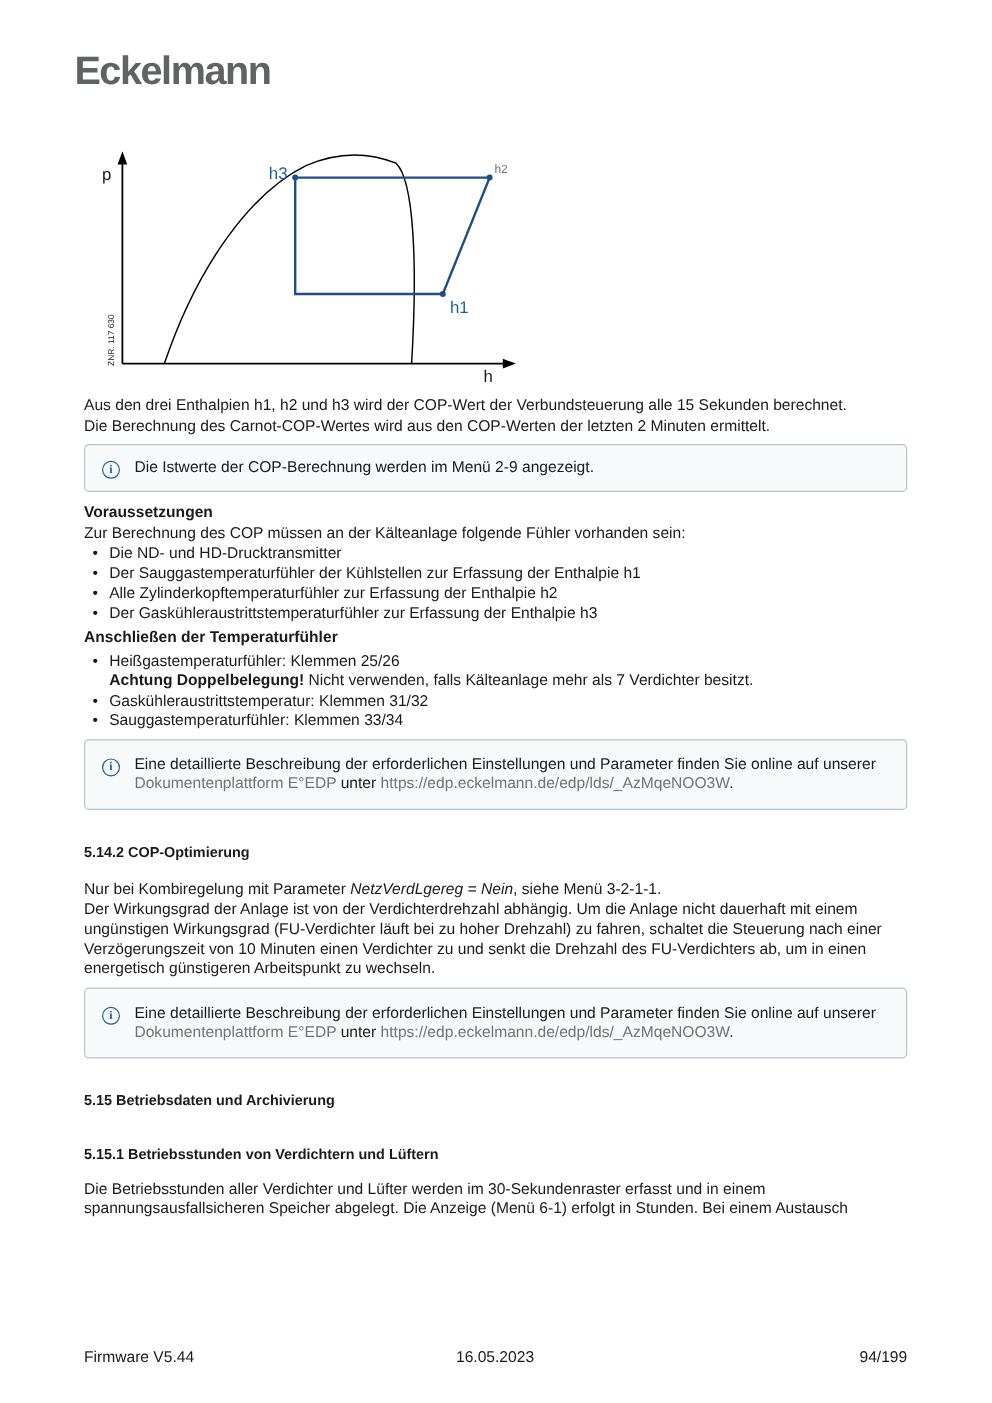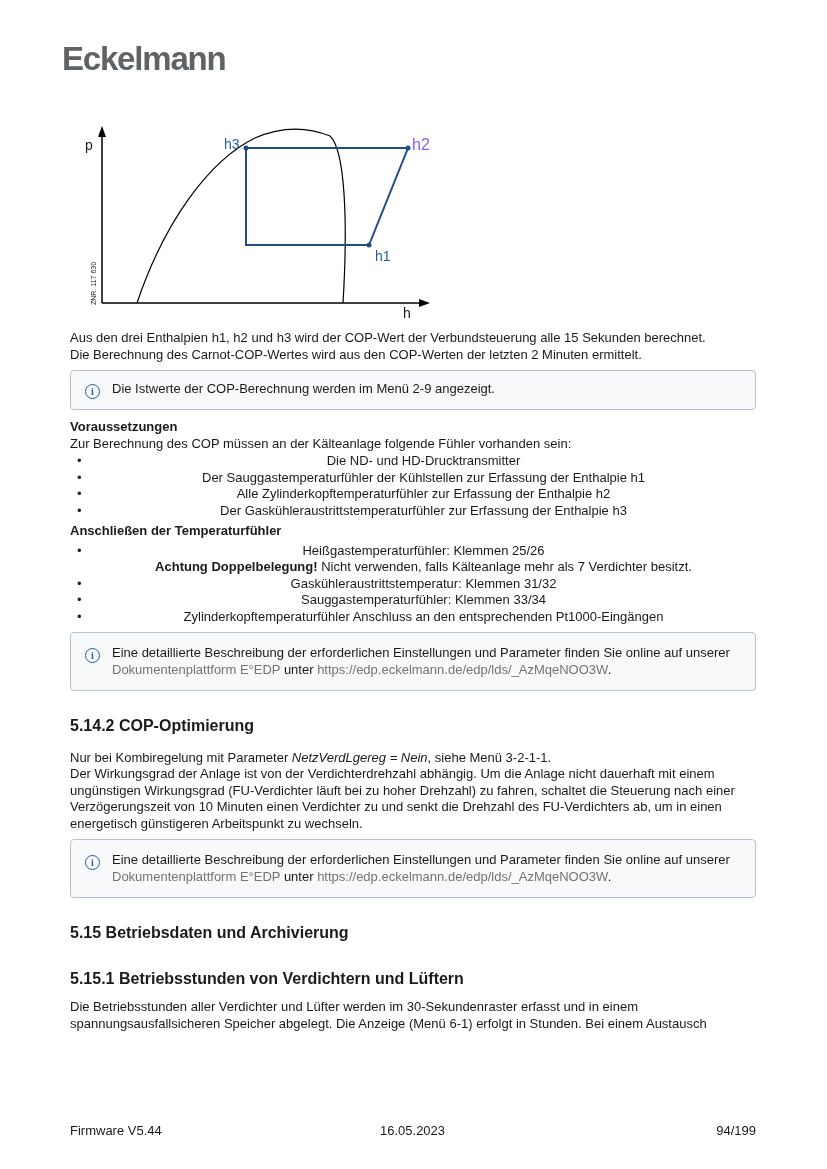--- a/index.html
+++ b/index.html
@@ -21,24 +21,24 @@
     padding: 8px 12px 8px 14px; display: flex; align-items: flex-start;
   }
   .info-icon {
     flex: 0 0 auto; width: 13px; height: 13px; border: 1.5px solid #1f5e9c; border-radius: 50%;
     color: #1f5e9c; font-size: 10px; font-weight: bold; line-height: 13px; text-align: center;
     margin-right: 12px; margin-top: 3px; font-family: "Liberation Serif", serif;
   }
   .info-text { flex: 1; }
   a, .link { color: #737373; text-decoration: none; }
   .subhead { font-weight: bold; }
-  ul { margin: 0; padding-left: 0; list-style: none; text-align: center; }
+  ul { margin: 0; padding-left: 0; list-style: none; }
   ul li { position: relative; padding-left: 21px; }
   ul li::before { content: "\2022"; position: absolute; left: 7px; top: 0; }
-  h3 { font-size: 16px; font-weight: bold; margin: 0; }
+  h3 { font-size: 12px; font-weight: bold; margin: 0; }
   .footer {
     position: absolute; left: 70px; top: 1123px; width: 686px; font-size: 13px;
     display: flex; justify-content: space-between;
   }
   .footer .mid { position: absolute; left: 310px; }
 </style>
 </head>
 <body>
 
 <div class="logo">Eckelmann</div>
@@ -54,21 +54,21 @@
     <path d="M137,303 C165,220 210,160 255,138 C285,125 310,128 330,136 C345,150 348,220 343,303" fill="none" stroke="#000" stroke-width="1.2"></path>
 
     <polyline points="246,148 408,148 369,245 246,245 246,148" fill="none" stroke="#1f4e85" stroke-width="2"></polyline>
     <circle cx="246" cy="148" r="2.5" fill="#1f4e85"></circle>
     <circle cx="408" cy="148" r="2.5" fill="#1f4e85"></circle>
     <circle cx="369" cy="245" r="2.5" fill="#1f4e85"></circle>
   </svg>
   <span style="position:absolute;left:15px;top:17px;font-size:14px;">p</span>
   <span style="position:absolute;left:333px;top:185px;font-size:14px;">h</span>
   <span style="position:absolute;left:154px;top:16px;font-size:14px;color:#1f5e9c;">h3</span>
-  <span style="position:absolute;left:342px;top:16px;font-size:16px;color:#8b5cf6;">h2</span>
+  <span style="position:absolute;left:342px;top:16px;font-size:10px;color:#737373;">h2</span>
   <span style="position:absolute;left:305px;top:128px;font-size:14px;color:#1f5e9c;text-align:right;">h1</span>
   <span style="position:absolute;left:-12px;top:150px;font-size:7px;transform:rotate(-90deg);transform-origin:left top;white-space:nowrap;display:block;width:60px;top:185px;left:20px;">ZNR. 117 630</span>
 </div>
 
 <div class="content">
   <p>Aus den drei Enthalpien h1, h2 und h3 wird der COP-Wert der Verbundsteuerung alle 15 Sekunden berechnet.</p>
   <p>Die Berechnung des Carnot-COP-Wertes wird aus den COP-Werten der letzten 2 Minuten ermittelt.</p>
 
   <div class="info-box" style="margin-top:7px;padding-top:10px;padding-bottom:10px;">
     <span class="info-icon">i</span>
@@ -85,21 +85,20 @@
   </ul>
 
   <p class="subhead" style="margin-top:4px;">Anschließen der Temperaturfühler</p>
   <ul style="margin-top:3px;">
     <li>
       <span>Heißgastemperaturfühler: Klemmen 25/26</span><br>
       <b>Achtung Doppelbelegung!</b><span> Nicht verwenden, falls Kälteanlage mehr als 7 Verdichter besitzt.</span>
     </li>
     <li>Gaskühleraustrittstemperatur: Klemmen 31/32</li>
     <li>Sauggastemperaturfühler: Klemmen 33/34</li>
-    <li>Zylinderkopftemperaturfühler Anschluss an den entsprechenden Pt1000-Eingängen</li>
   </ul>
 
   <div class="info-box" style="margin-top:7px;padding-top:12px;padding-bottom:12px;">
     <span class="info-icon">i</span>
     <span class="info-text">
       <span>Eine detaillierte Beschreibung der erforderlichen Einstellungen und Parameter finden Sie online auf unserer </span><a class="link">Dokumentenplattform E°EDP</a><span> unter </span><a class="link">https://edp.eckelmann.de/edp/lds/_AzMqeNOO3W</a><span>.</span>
     </span>
   </div>
 
   <h3 style="margin-top:27px;">5.14.2  COP-Optimierung</h3>

